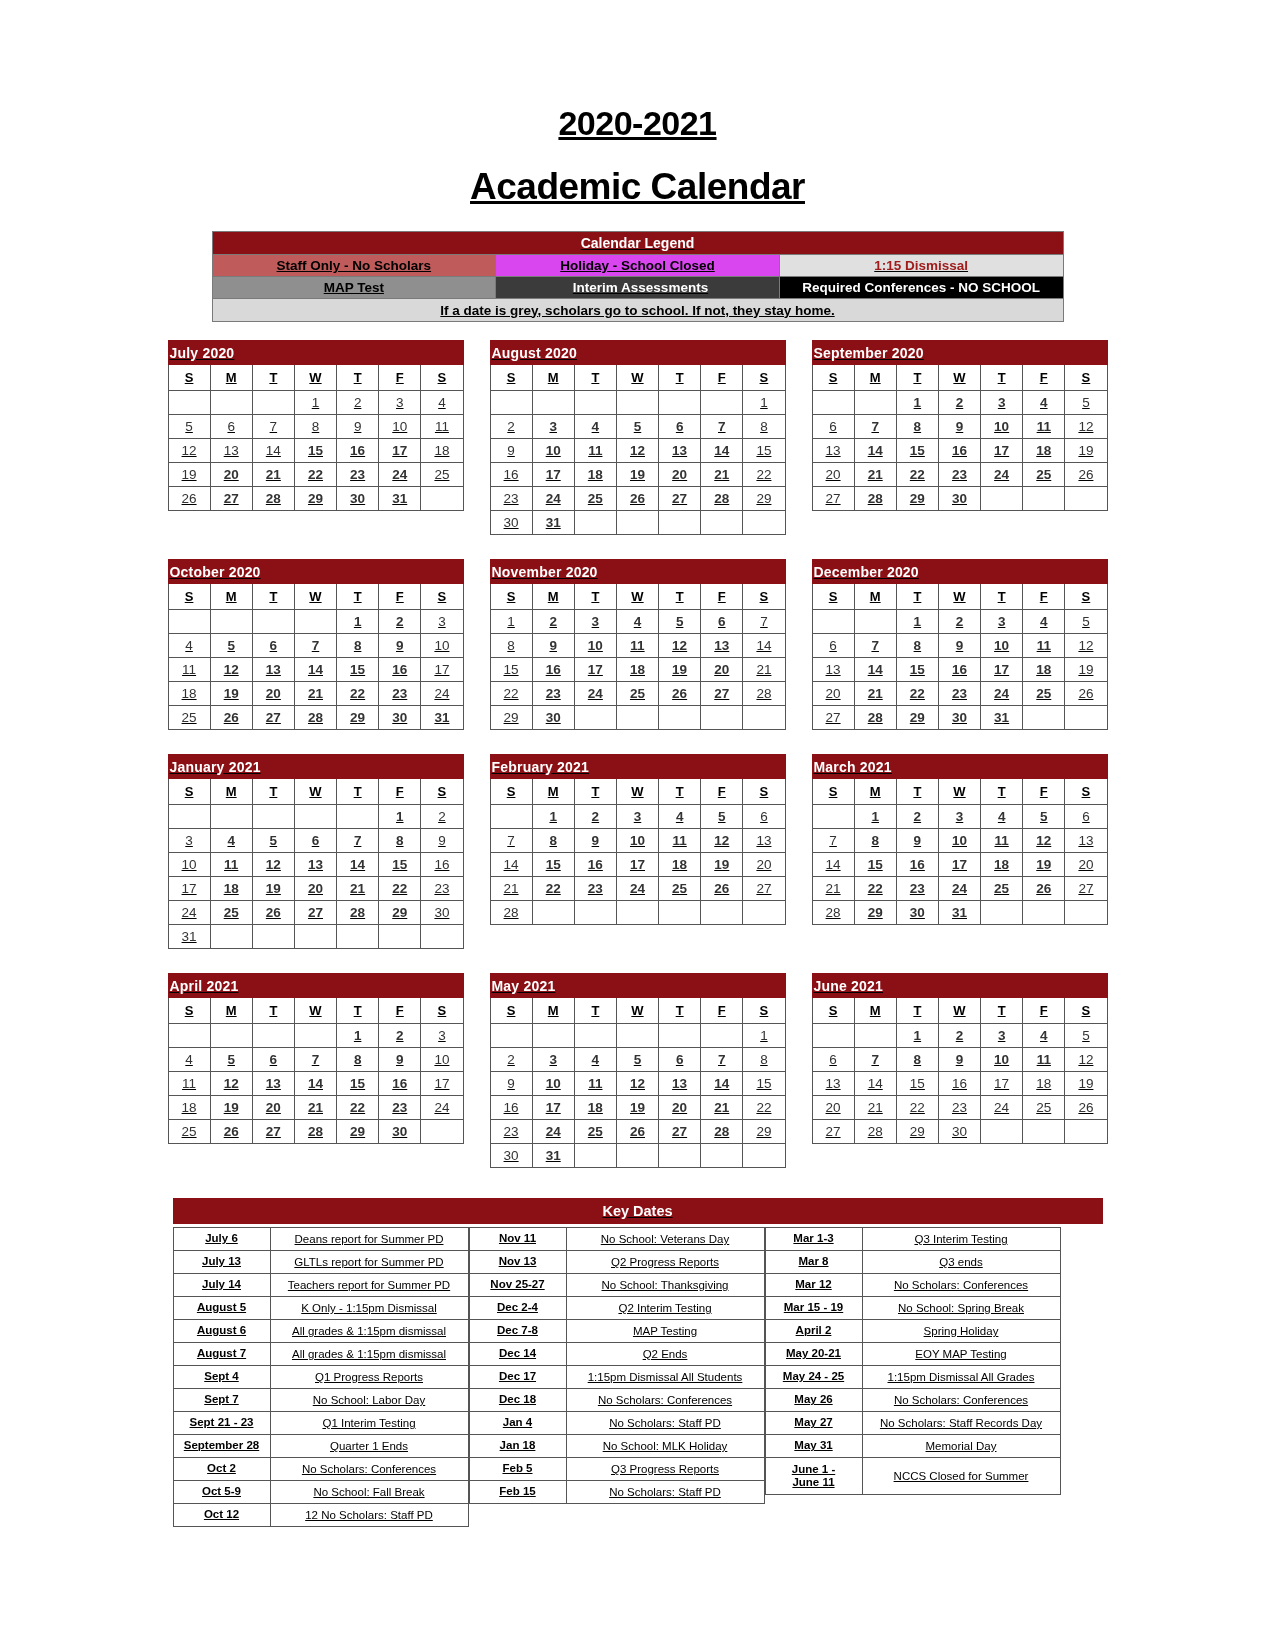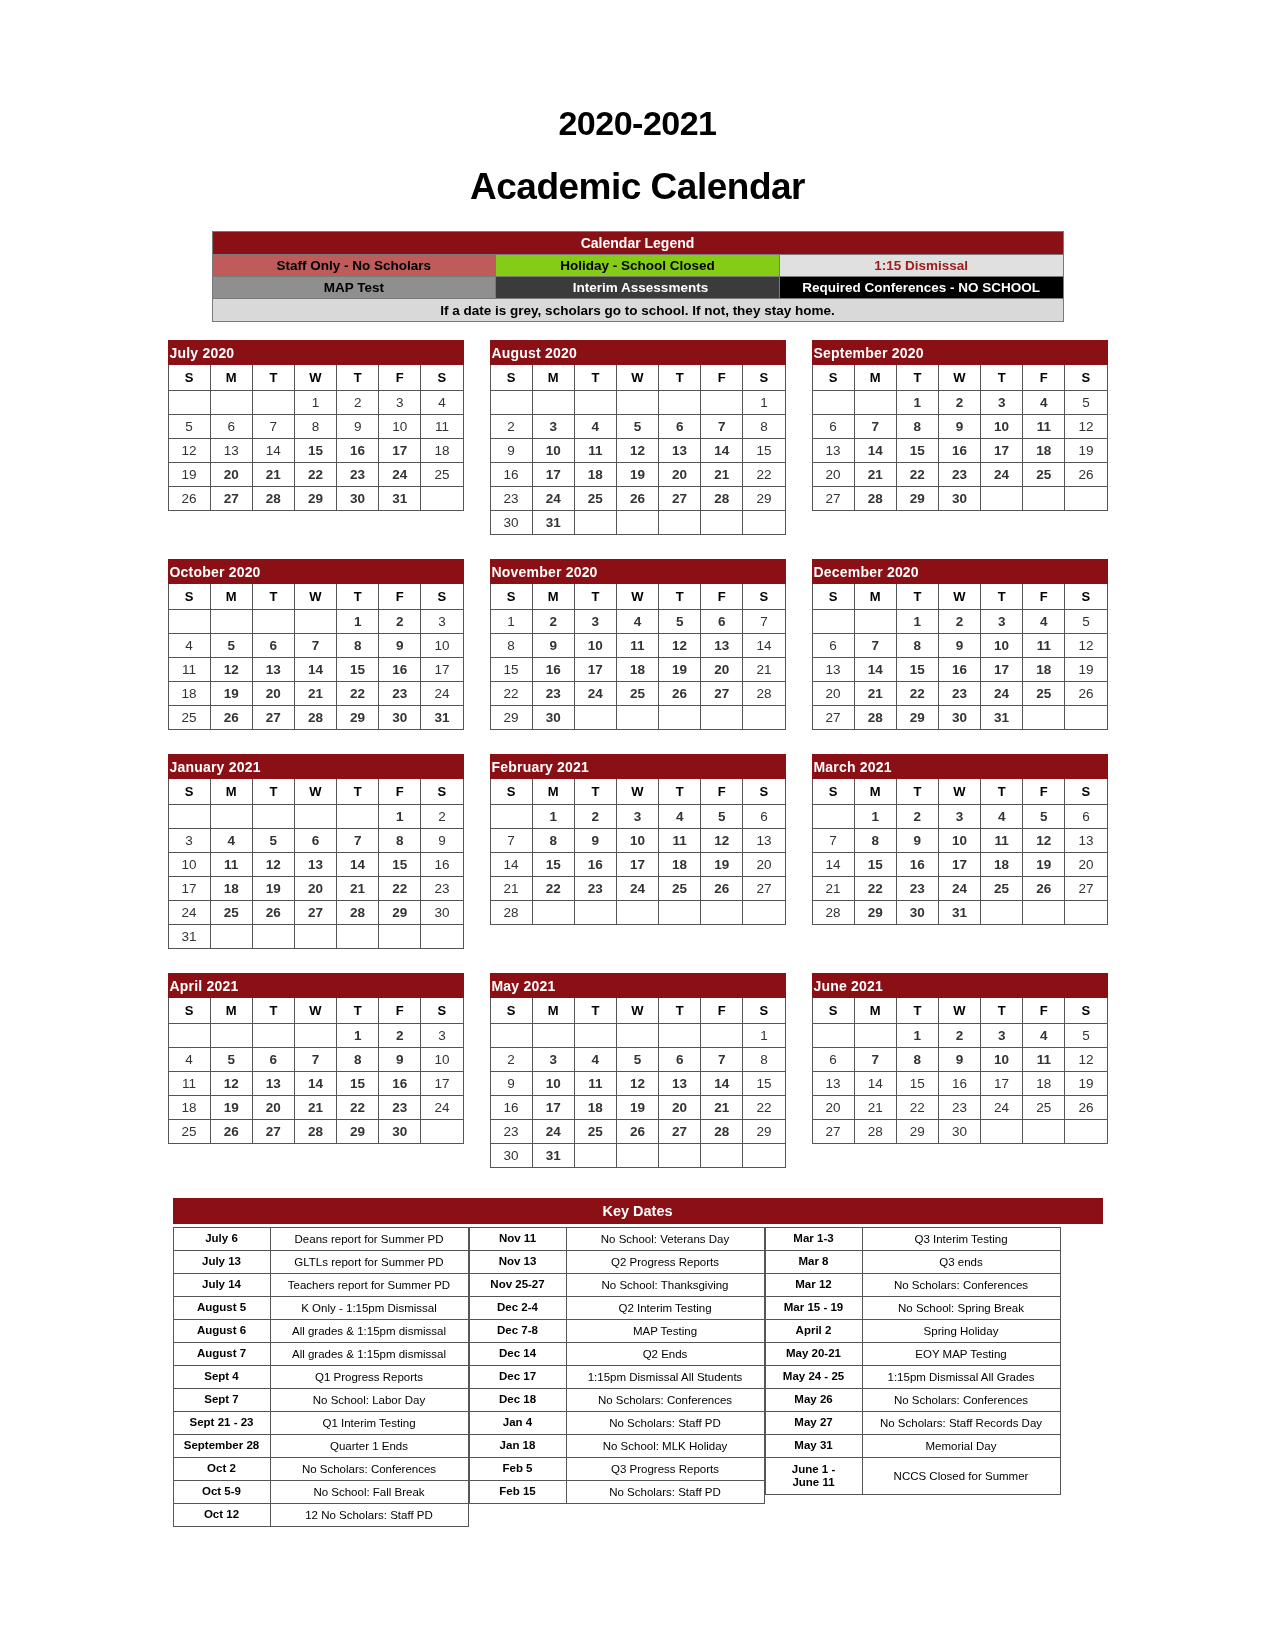--- a/index.html
+++ b/index.html
@@ -13,20 +13,21 @@
     font-family: "Liberation Sans", sans-serif;
     color: #000;
     position: relative;
     overflow: hidden;
   }
   .page {
     width: 1275px;
     height: 1650px;
     position: relative;
     box-sizing: border-box;
+    text-decoration: underline;
   }
 
   
   .title-year {
     text-align: center;
     font-size: 34px;
     font-weight: bold;
     letter-spacing: -0.5px;
     margin: 0;
     padding-top: 106px;
@@ -57,21 +58,21 @@
     height: 21px;
     padding: 0;
   }
   .legend .lg-head {
     background: #8b1015;
     color: #ffffff;
     font-size: 14px;
     height: 22px;
   }
   .legend .lg-staff   { background: #c05b5b; color: #000; margin-left: 9px; }
-  .legend .lg-holiday { background: #84cc16; color: #000; }
+  .legend .lg-holiday { background: #d946ef; color: #000; }
   .legend .lg-dismiss { background: #e0e0e0; color: #a01c1c; text-align: center; }
   .legend .lg-map     { background: #8f8f8f; color: #000; }
   .legend .lg-interim { background: #3b3b3b; color: #ffffff; padding-left: 6px; }
   .legend .lg-conf    { background: #000000; color: #ffffff; }
   .legend .lg-note    { background: #d9d9d9; color: #000; font-size: 13.5px; height: 22px;}
 
   
   .months {
     position: relative;
     width: 940px;

